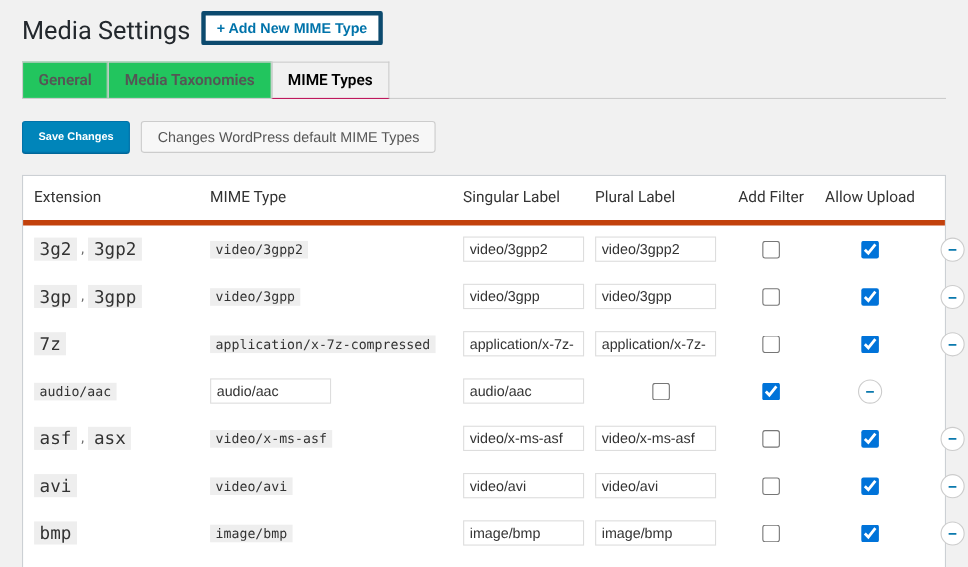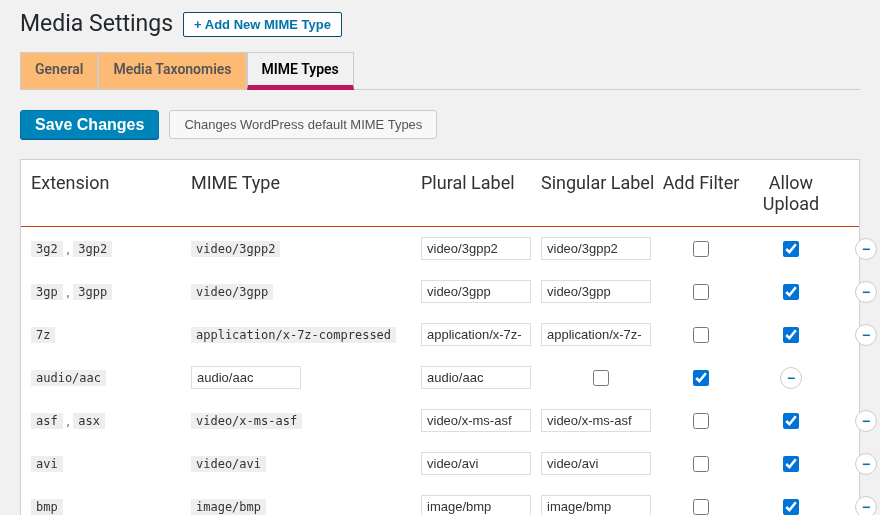--- a/index.html
+++ b/index.html
@@ -16,61 +16,61 @@
       gap: 10px;
       margin-bottom: 15px;
     }
     .page-title {
       font-size: 23px;
       font-weight: 400;
       color: #23282d;
     }
     .add-new-btn {
       background: #fff;
-      border: 1px solid #0c4a6e;
+      border: 4px solid #0c4a6e;
       color: #0073aa;
       padding: 4px 10px;
       font-size: 13px;
       font-weight: 600;
       border-radius: 2px;
       cursor: pointer;
     }
     .tabs {
       display: flex;
       border-bottom: 1px solid #ccc;
       margin-bottom: 20px;
     }
     .tab {
-      background: #fdba74;
+      background: #22c55e;
       border: 1px solid #ccc;
       border-bottom: none;
       padding: 8px 14px;
       margin-right: 0;
       font-size: 14px;
       color: #555;
       cursor: pointer;
       font-weight: 600;
     }
     .tab.active {
       background: #f1f1f1;
-      border-bottom: 5px solid #be185d;
+      border-bottom: 1px solid #be185d;
       margin-bottom: -1px;
       color: #000;
     }
     .actions {
       display: flex;
       gap: 10px;
       margin-bottom: 20px;
     }
     .primary-btn {
       background: #0085ba;
       border: 1px solid #0073aa;
       color: #fff;
       padding: 4px 14px;
-      font-size: 16px;
+      font-size: 10px;
       font-weight: 600;
       border-radius: 3px;
       cursor: pointer;
       box-shadow: 0 1px 0 #006799;
     }
     .secondary-btn {
       background: #f7f7f7;
       border: 1px solid #ccc;
       color: #555;
       padding: 6px 14px;
@@ -81,41 +81,41 @@
     .table {
       width: 100%;
       background: #fff;
       border: 1px solid #ccd0d4;
       border-collapse: collapse;
     }
     .table-head {
       display: grid;
       grid-template-columns: 160px 230px 120px 120px 80px 100px 50px;
       padding: 12px 10px;
-      border-bottom: 1px solid #c2410c;
+      border-bottom: 5px solid #c2410c;
       font-weight: 400;
       color: #23282d;
-      font-size: 18px;
+      font-size: 14px;
     }
     .table-row {
       display: grid;
       grid-template-columns: 160px 230px 120px 120px 80px 100px 50px;
       padding: 10px 10px;
       align-items: center;
     }
     .ext-codes {
       display: flex;
       gap: 4px;
       flex-wrap: wrap;
       align-items: center;
     }
     .code-tag {
       background: #eee;
       font-family: Consolas, Monaco, monospace;
-      font-size: 12px;
+      font-size: 16px;
       padding: 1px 5px;
       color: #333;
     }
     .mime-tag {
       background: #eee;
       font-family: Consolas, Monaco, monospace;
       font-size: 12px;
       padding: 1px 5px;
       color: #333;
       display: inline-block;
@@ -172,22 +172,22 @@
 
 <div class="actions">
   <button class="primary-btn">Save Changes</button>
   <button class="secondary-btn">Changes WordPress default MIME Types</button>
 </div>
 
 <div class="table">
   <div class="table-head">
     <div class="th">Extension</div>
     <div class="th">MIME Type</div>
+    <div class="th">Singular Label</div>
     <div class="th">Plural Label</div>
-    <div class="th">Singular Label</div>
     <div class="th th-center">Add Filter</div>
     <div class="th th-center">Allow Upload</div>
     <div></div>
   </div>
   <div id="rows-container">
       <div class="table-row">
         <div class="ext-codes">
           <span class="code-tag">3g2</span>
           <span class="comma">,</span>
           <span class="code-tag">3gp2</span>

